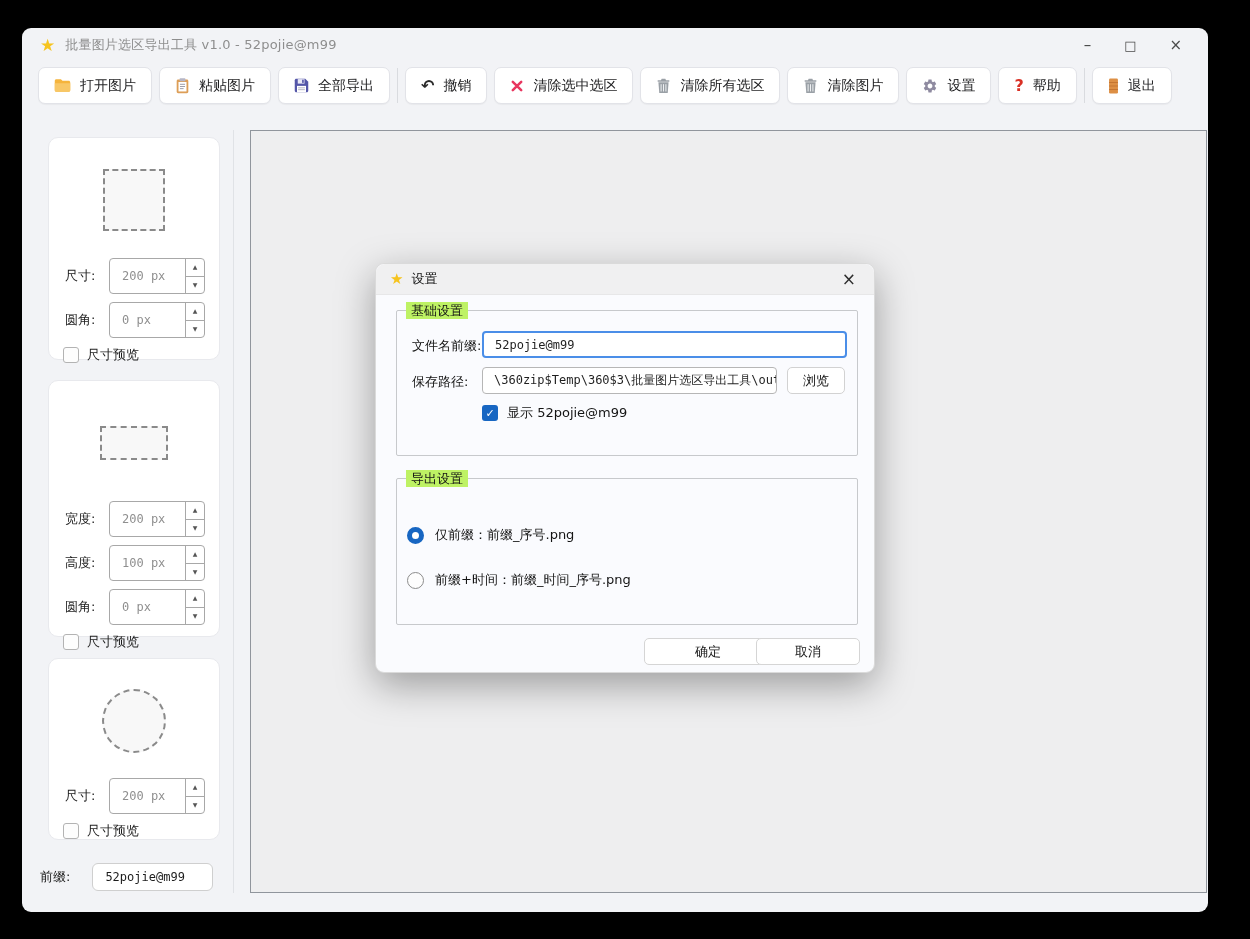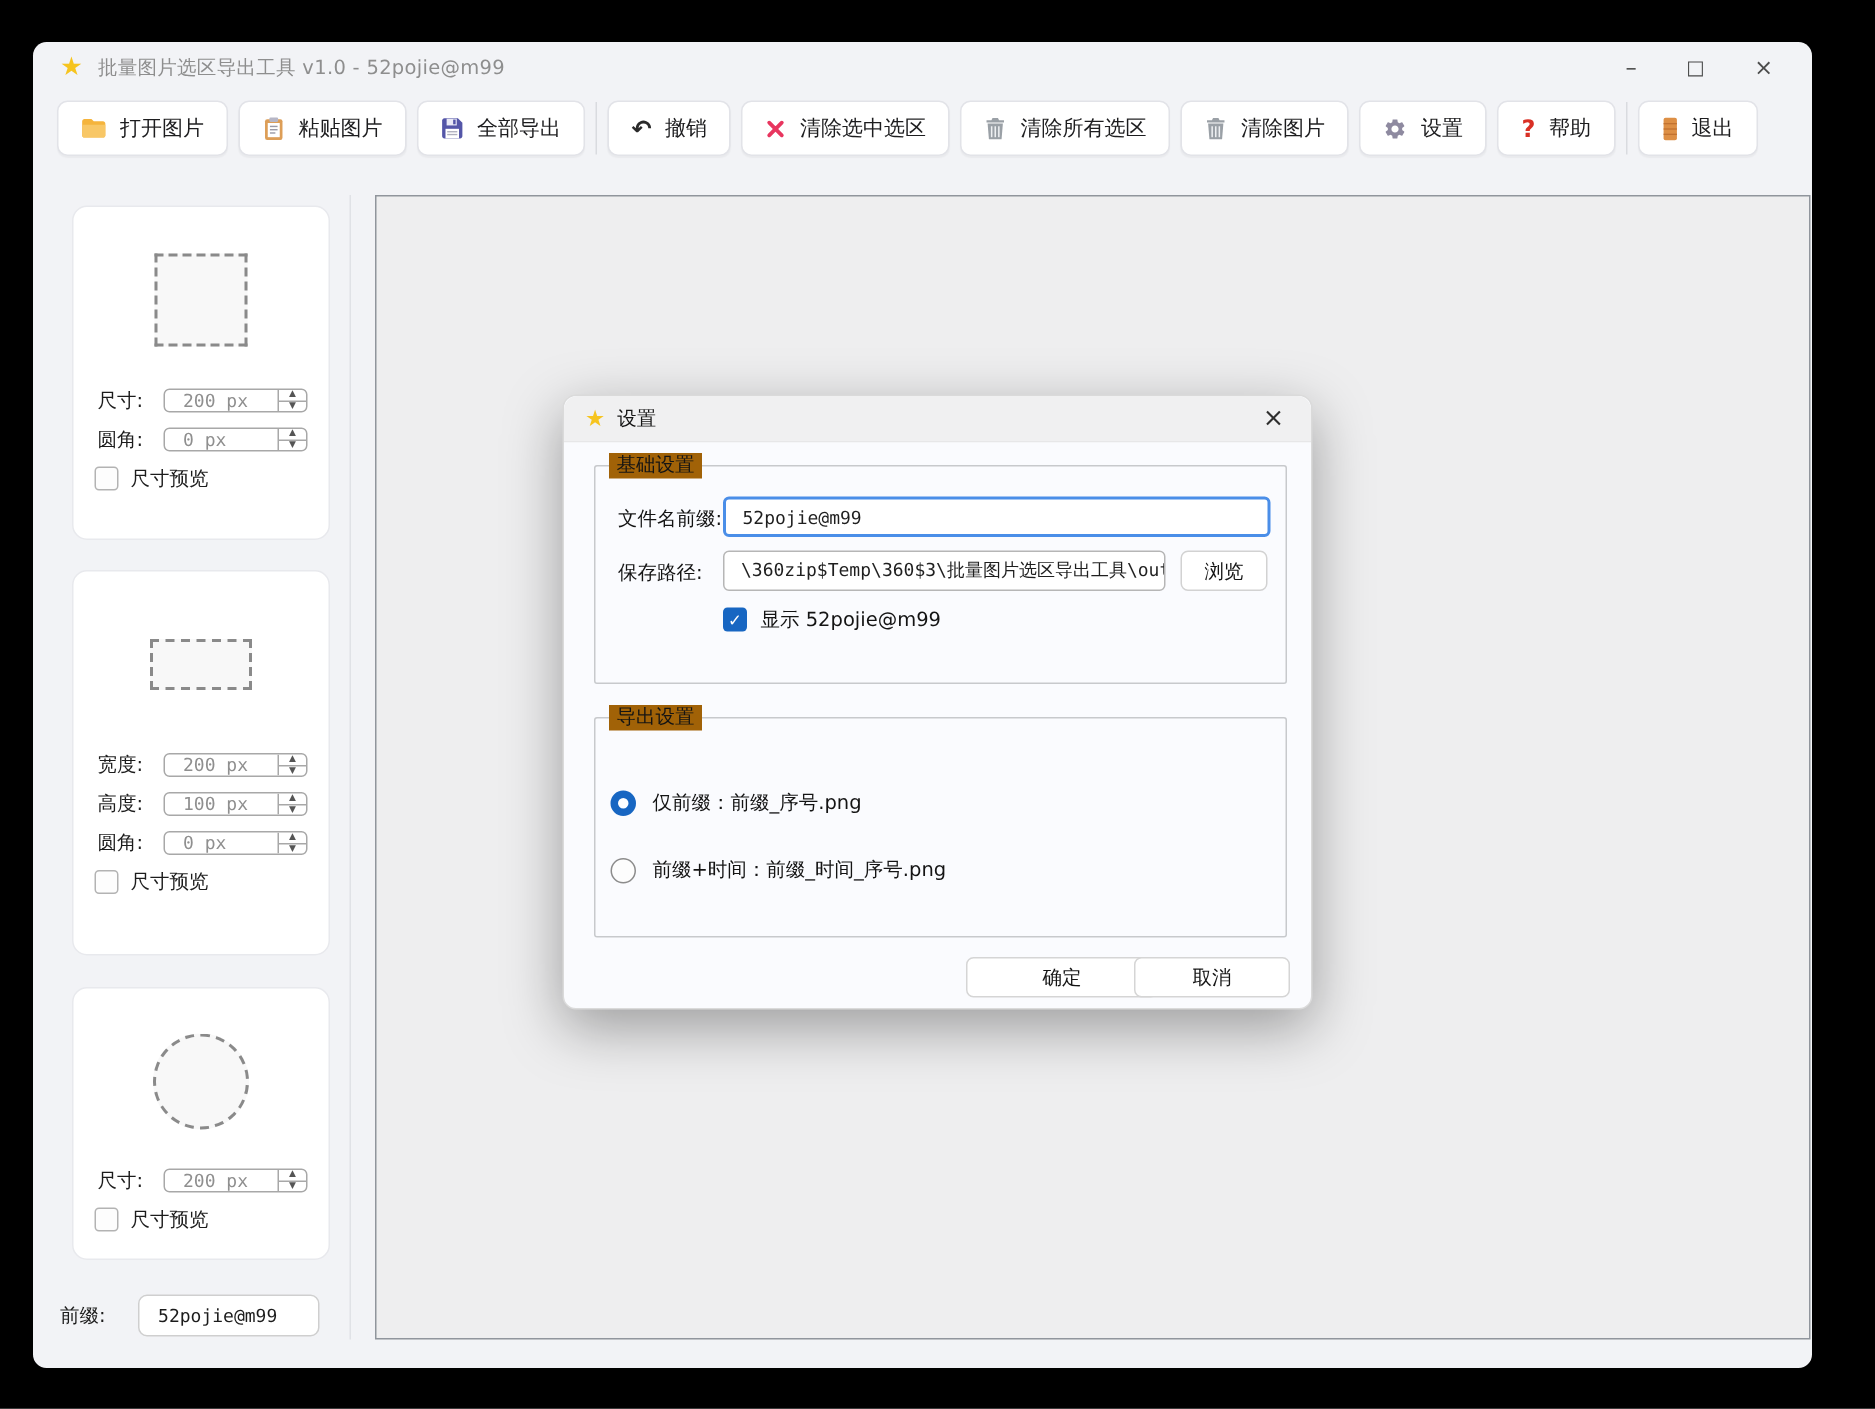--- a/index.html
+++ b/index.html
@@ -41,21 +41,21 @@
   .card3 { top:630px; height:182px; }
   .shape-square { width:62px; height:62px; border:2px dashed #8a8a8a;
                   background:#f8f8f8; margin:31px auto 27px; }
   .shape-rect { width:68px; height:34px; border:2px dashed #8a8a8a;
                 background:#f8f8f8; margin:45px auto 41px; }
   .shape-circle { width:64px; height:64px; border:2px dashed #8a8a8a; border-radius:50%;
                   background:#f8f8f8; margin:30px auto 25px; }
   .spin-row { display:flex; align-items:center; margin:0 0 8px 16px; }
   .spin-row .lbl { width:36px; text-align:left; font-size:13px; color:#1c1c1c;
                    margin-right:8px; }
-  .spinbox { width:96px; height:16px; border:1px solid #a8a8a8; border-radius:4px;
+  .spinbox { width:96px; height:36px; border:1px solid #a8a8a8; border-radius:4px;
              background:#fff; display:flex; align-items:center; overflow:hidden; }
   .spinbox .val { flex:1; padding-left:12px; font-size:12px; color:#8f8f8f;
                   font-family:"DejaVu Sans Mono", monospace; }
   .spin-arrows { width:19px; height:100%; border-left:1px solid #a8a8a8;
                  display:flex; flex-direction:column; }
   .spin-arrows span { flex:1; display:flex; align-items:center; justify-content:center;
                       font-size:6px; color:#555; line-height:1; }
   .spin-arrows span:first-child { border-bottom:1px solid #a8a8a8; }
   .chk-row { display:flex; align-items:center; gap:8px; margin-left:14px; }
   .chk-unchecked { width:16px; height:16px; border:1px solid #b3b3b3; border-radius:3px;
@@ -81,21 +81,21 @@
                    padding:0 14px; }
   .dialog-header .star { color:#f6c41f; font-size:15px; margin-right:8px; line-height:1; }
   .dialog-header .dtitle { font-size:13px; color:#141414; }
   .dialog-close { margin-left:auto; font-size:17px; color:#2e2e2e; line-height:1;
                   padding:0 4px; cursor:default; }
 
   .group { position:absolute; left:20px; width:462px; border:1px solid #c7c9cc;
            border-radius:2px; }
   .group-basic { top:46px; height:146px; }
   .group-export { top:214px; height:147px; }
-  .legend { position:absolute; top:-9px; left:9px; background:#a16207; padding:0 5px;
+  .legend { position:absolute; top:-9px; left:9px; background:#bef264; padding:0 5px;
             font-size:13px; color:#141414; line-height:17px; }
 
   .fld-label { position:absolute; font-size:13px; color:#141414; }
   .txt-input { position:absolute; height:27px; background:#fff; border-radius:4px;
                font-family:"DejaVu Sans Mono", monospace; font-size:12px; color:#1f1f1f;
                padding-left:11px; outline:none; }
   .input-prefix { left:85px; top:20px; width:365px; border:2px solid #4a8ee8; }
   .input-path { left:85px; top:56px; width:295px; border:1px solid #b6b6b6; }
   .browse-btn { position:absolute; left:390px; top:56px; width:58px; height:27px;
                 background:#fff; border:1px solid #d2d2d2; border-radius:5px;

